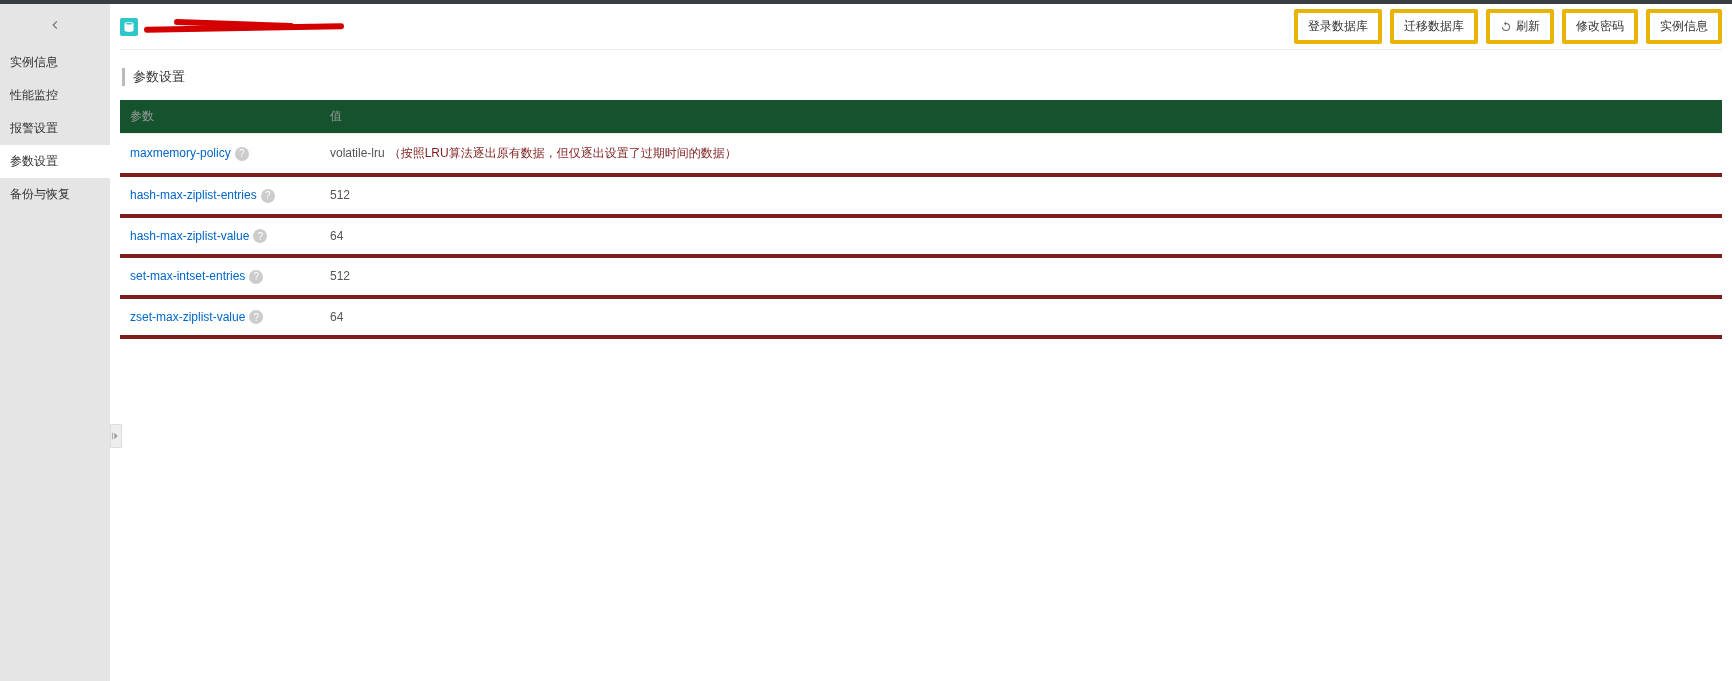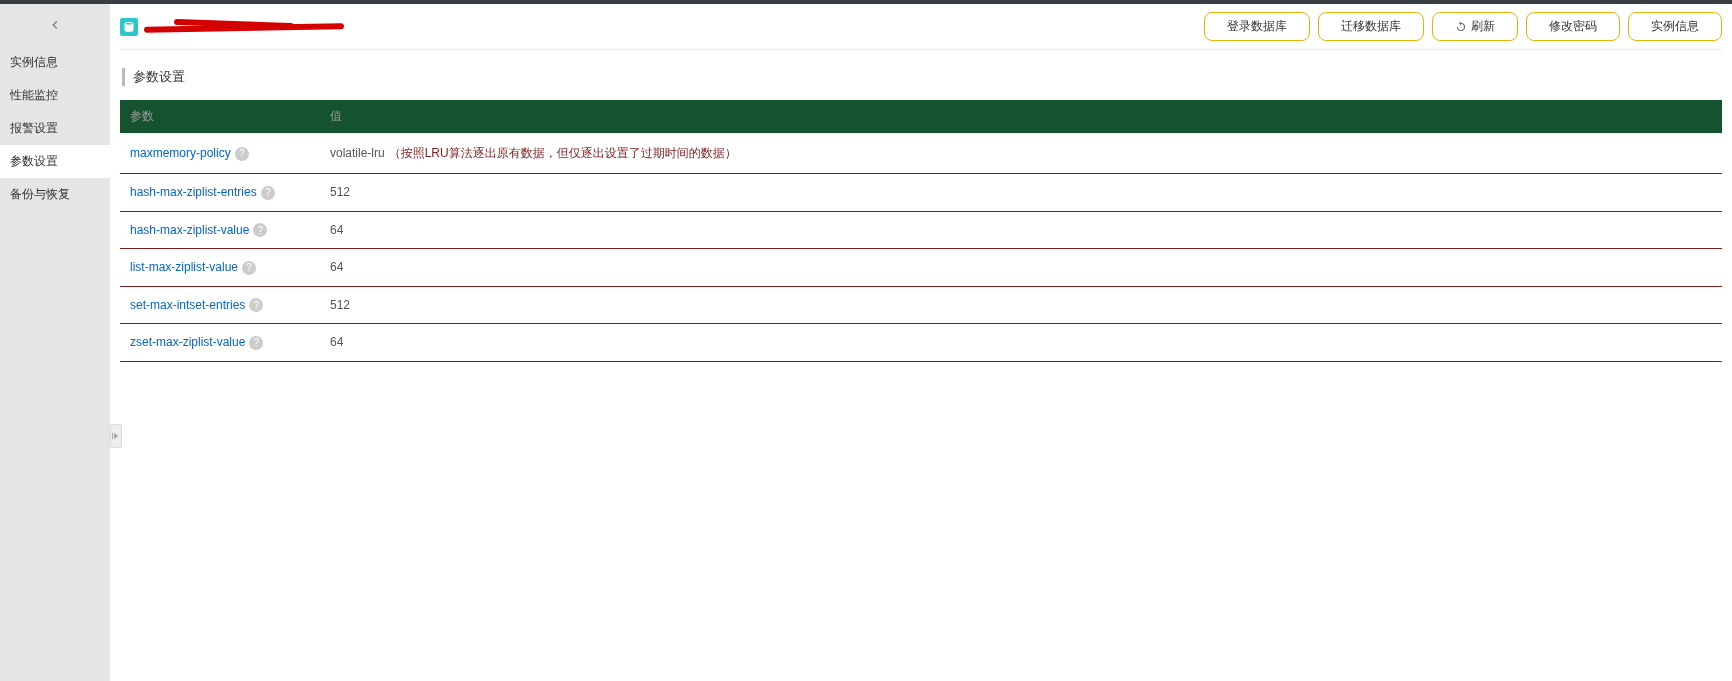--- a/index.html
+++ b/index.html
@@ -14,26 +14,26 @@
 .collapse-tab { position:absolute; right:-12px; top:420px; width:12px; height:24px; background:#eee; border:1px solid #ddd; display:flex; align-items:center; justify-content:center; cursor:pointer; }
 .collapse-tab svg { width:10px; height:10px; fill:#999; }
 .main { flex:1; padding:0 10px; overflow:auto; }
 .header { display:flex; align-items:center; height:46px; padding:4px 0; border-bottom:1px solid #eee; }
 .db-icon { width:18px; height:18px; background:#2ec7c9; border-radius:2px; margin-right:6px; display:flex; align-items:center; justify-content:center; }
 .db-icon svg { width:12px; height:12px; fill:#fff; }
 .redact { position:relative; width:200px; height:20px; }
 .redact::before { content:""; position:absolute; left:0; right:0; top:8px; height:6px; background:#d40000; border-radius:3px; transform:rotate(-1deg); }
 .redact::after { content:""; position:absolute; left:30px; width:120px; top:4px; height:6px; background:#d40000; border-radius:3px; transform:rotate(2deg); }
 .actions { margin-left:auto; display:flex; gap:8px; }
-.btn { border:1px solid #eab308; background:#fff; padding:5px 22px; font-size:12px; color:#333; cursor:pointer; border-radius:8px; display:flex; align-items:center; gap:4px; }
+.btn { border:4px solid #eab308; background:#fff; padding:5px 10px; font-size:12px; color:#333; cursor:pointer; border-radius:2px; display:flex; align-items:center; gap:4px; }
 .btn svg { width:12px; height:12px; fill:#666; }
 .section-title { border-left:3px solid #bbb; padding-left:8px; margin:18px 0 14px 2px; font-size:13px; color:#333; }
 .params-table { width:100%; border-collapse:collapse; }
 .params-table th { background:#14532d; text-align:left; font-weight:normal; color:#999; padding:8px 10px; font-size:12px; border-bottom:1px solid #eee; }
-.params-table td { padding:11px 10px; border-bottom:1px solid #7f1d1d; font-size:12px; color:#555; }
+.params-table td { padding:11px 10px; border-bottom:4px solid #7f1d1d; font-size:12px; color:#555; }
 .param-name { color:#06c; cursor:pointer; }
 .help-icon { display:inline-flex; width:14px; height:14px; background:#ccc; color:#fff; border-radius:50%; align-items:center; justify-content:center; font-size:10px; margin-left:4px; cursor:help; }
 .value-note { color:#7f1d1d; margin-left:4px; }
 .col-param { width:200px; }
 </style>
 </head>
 <body>
 
 <div class="topbar"></div>
 <div class="container">
@@ -103,24 +103,20 @@
           </tr>
           <tr>
             <td><span class="param-name">hash-max-ziplist-entries</span><span class="help-icon">?</span></td>
             <td><span>512</span></td>
           </tr>
           <tr>
             <td><span class="param-name">hash-max-ziplist-value</span><span class="help-icon">?</span></td>
             <td><span>64</span></td>
           </tr>
           <tr>
-            <td><span class="param-name">list-max-ziplist-value</span><span class="help-icon">?</span></td>
-            <td><span>64</span></td>
-          </tr>
-          <tr>
             <td><span class="param-name">set-max-intset-entries</span><span class="help-icon">?</span></td>
             <td><span>512</span></td>
           </tr>
           <tr>
             <td><span class="param-name">zset-max-ziplist-value</span><span class="help-icon">?</span></td>
             <td><span>64</span></td>
           </tr>
         </tbody>
     </table>
   </div>

